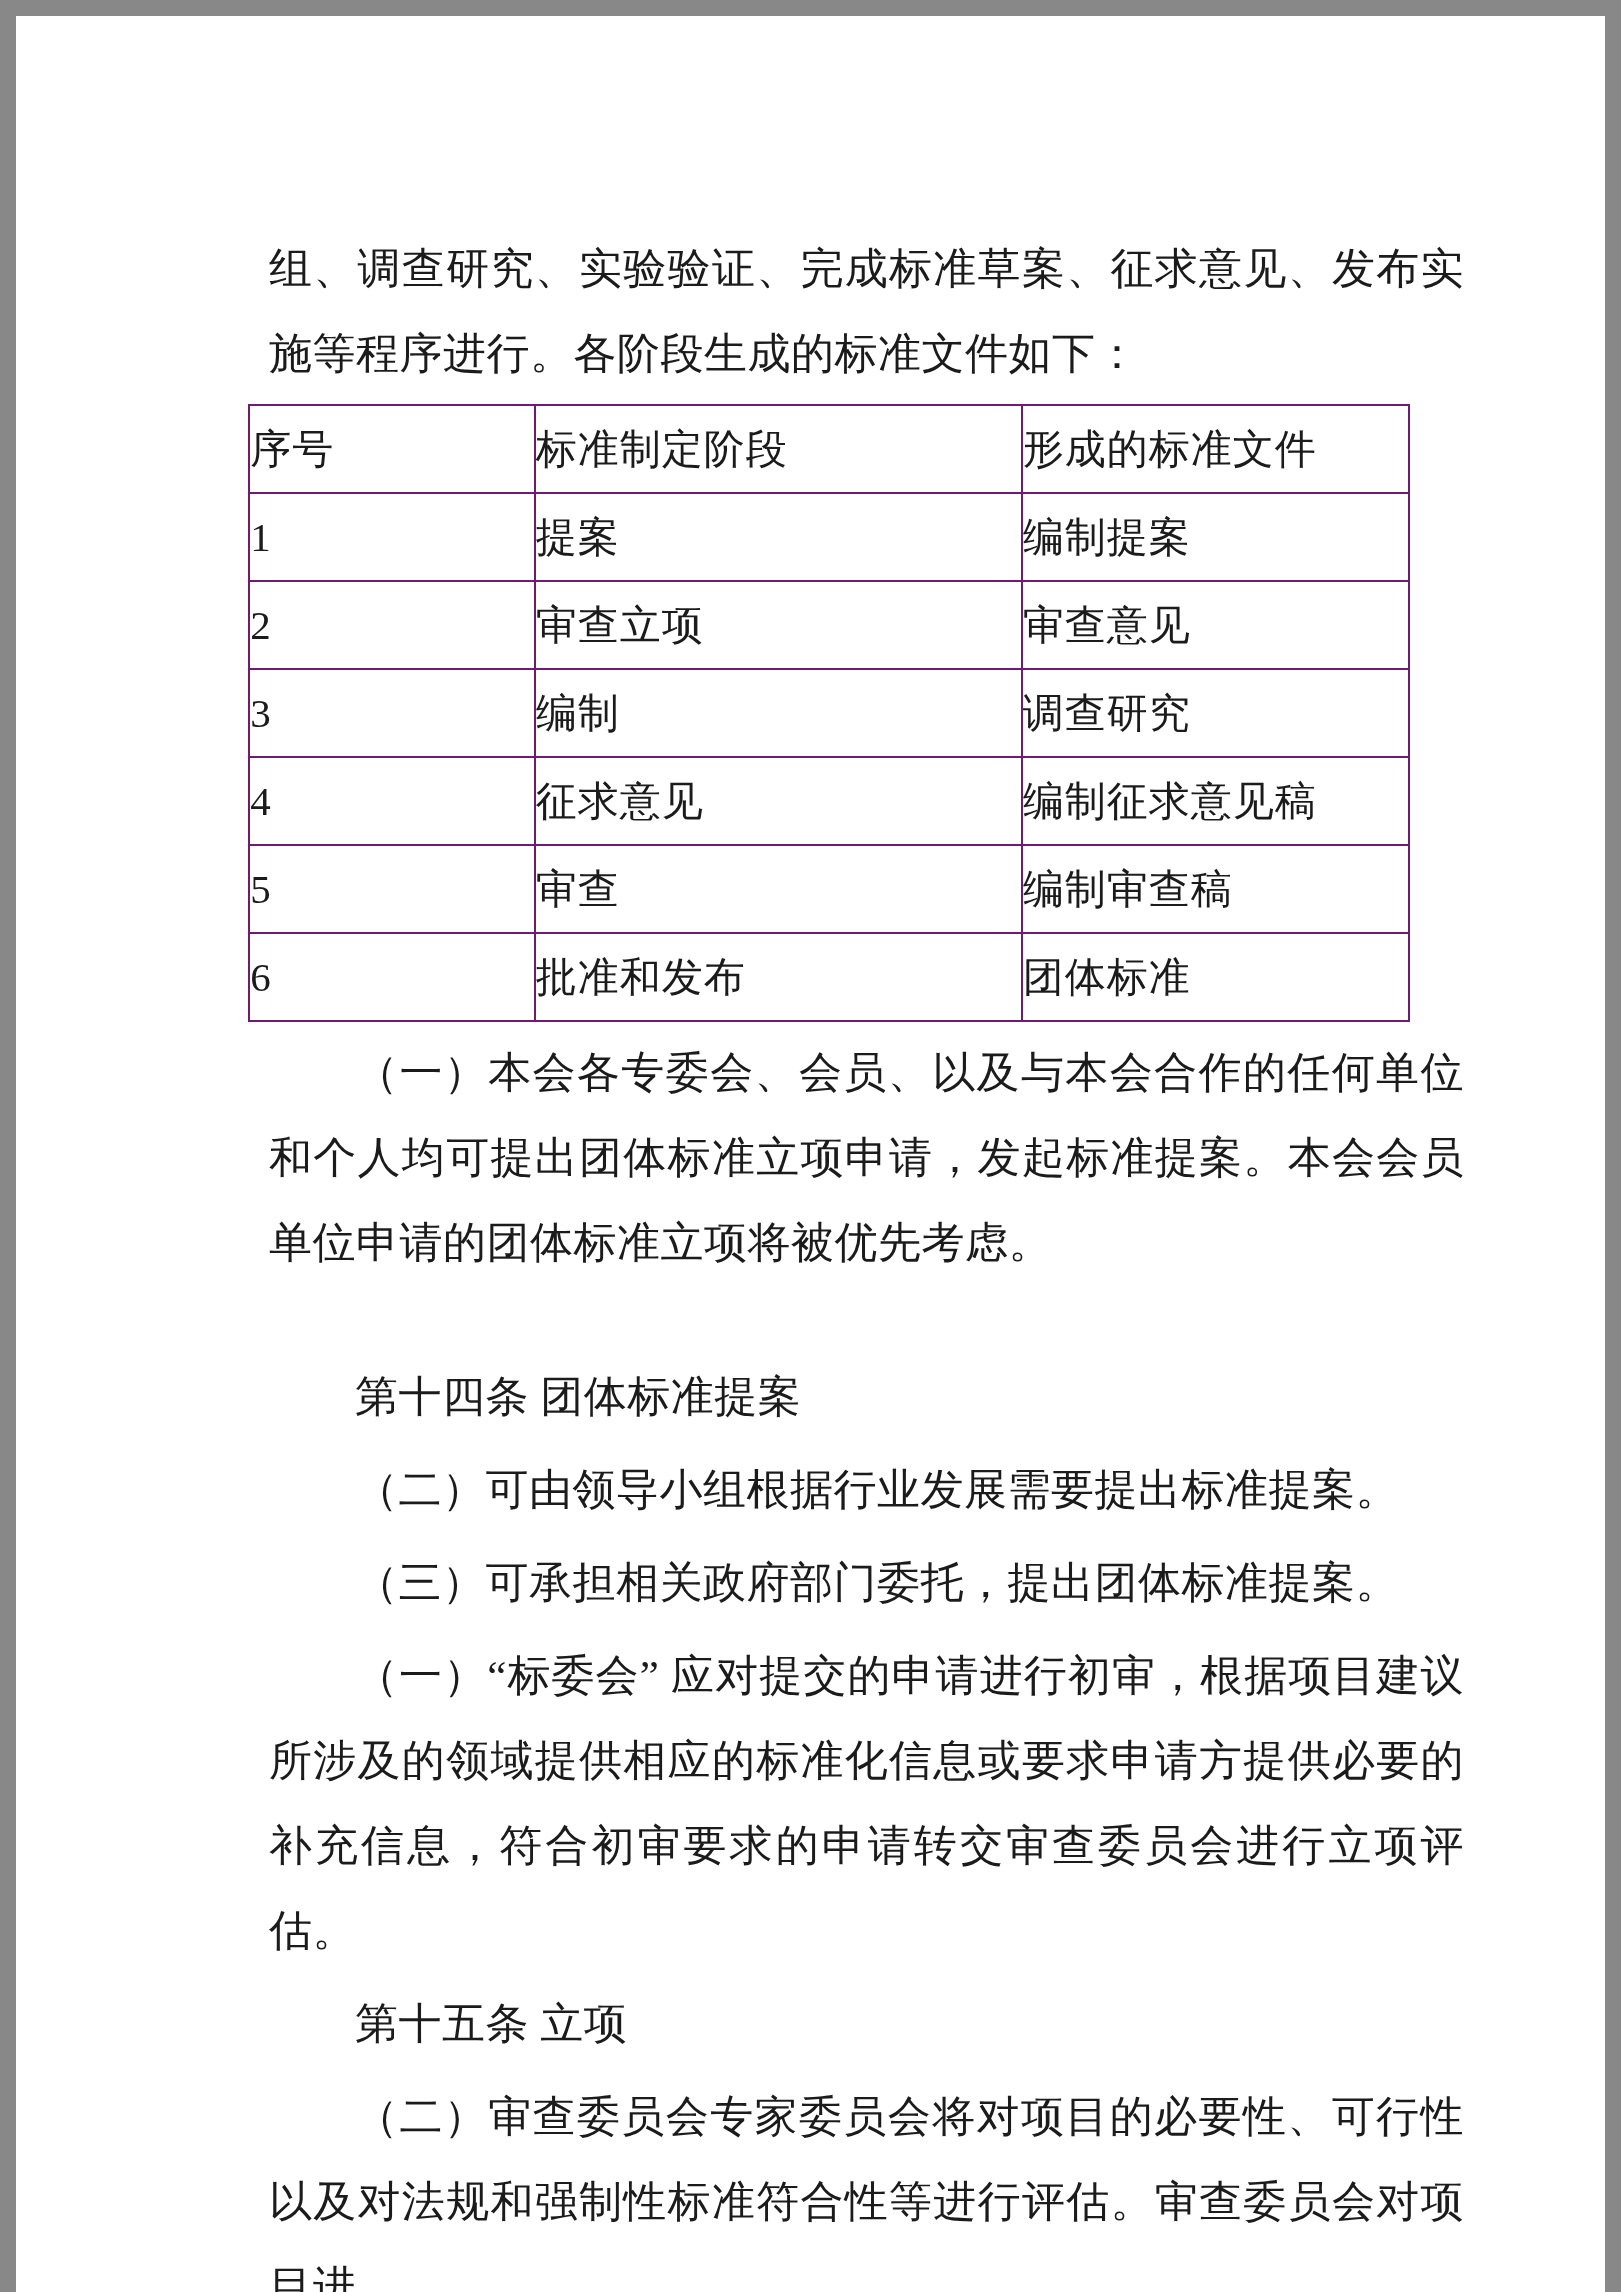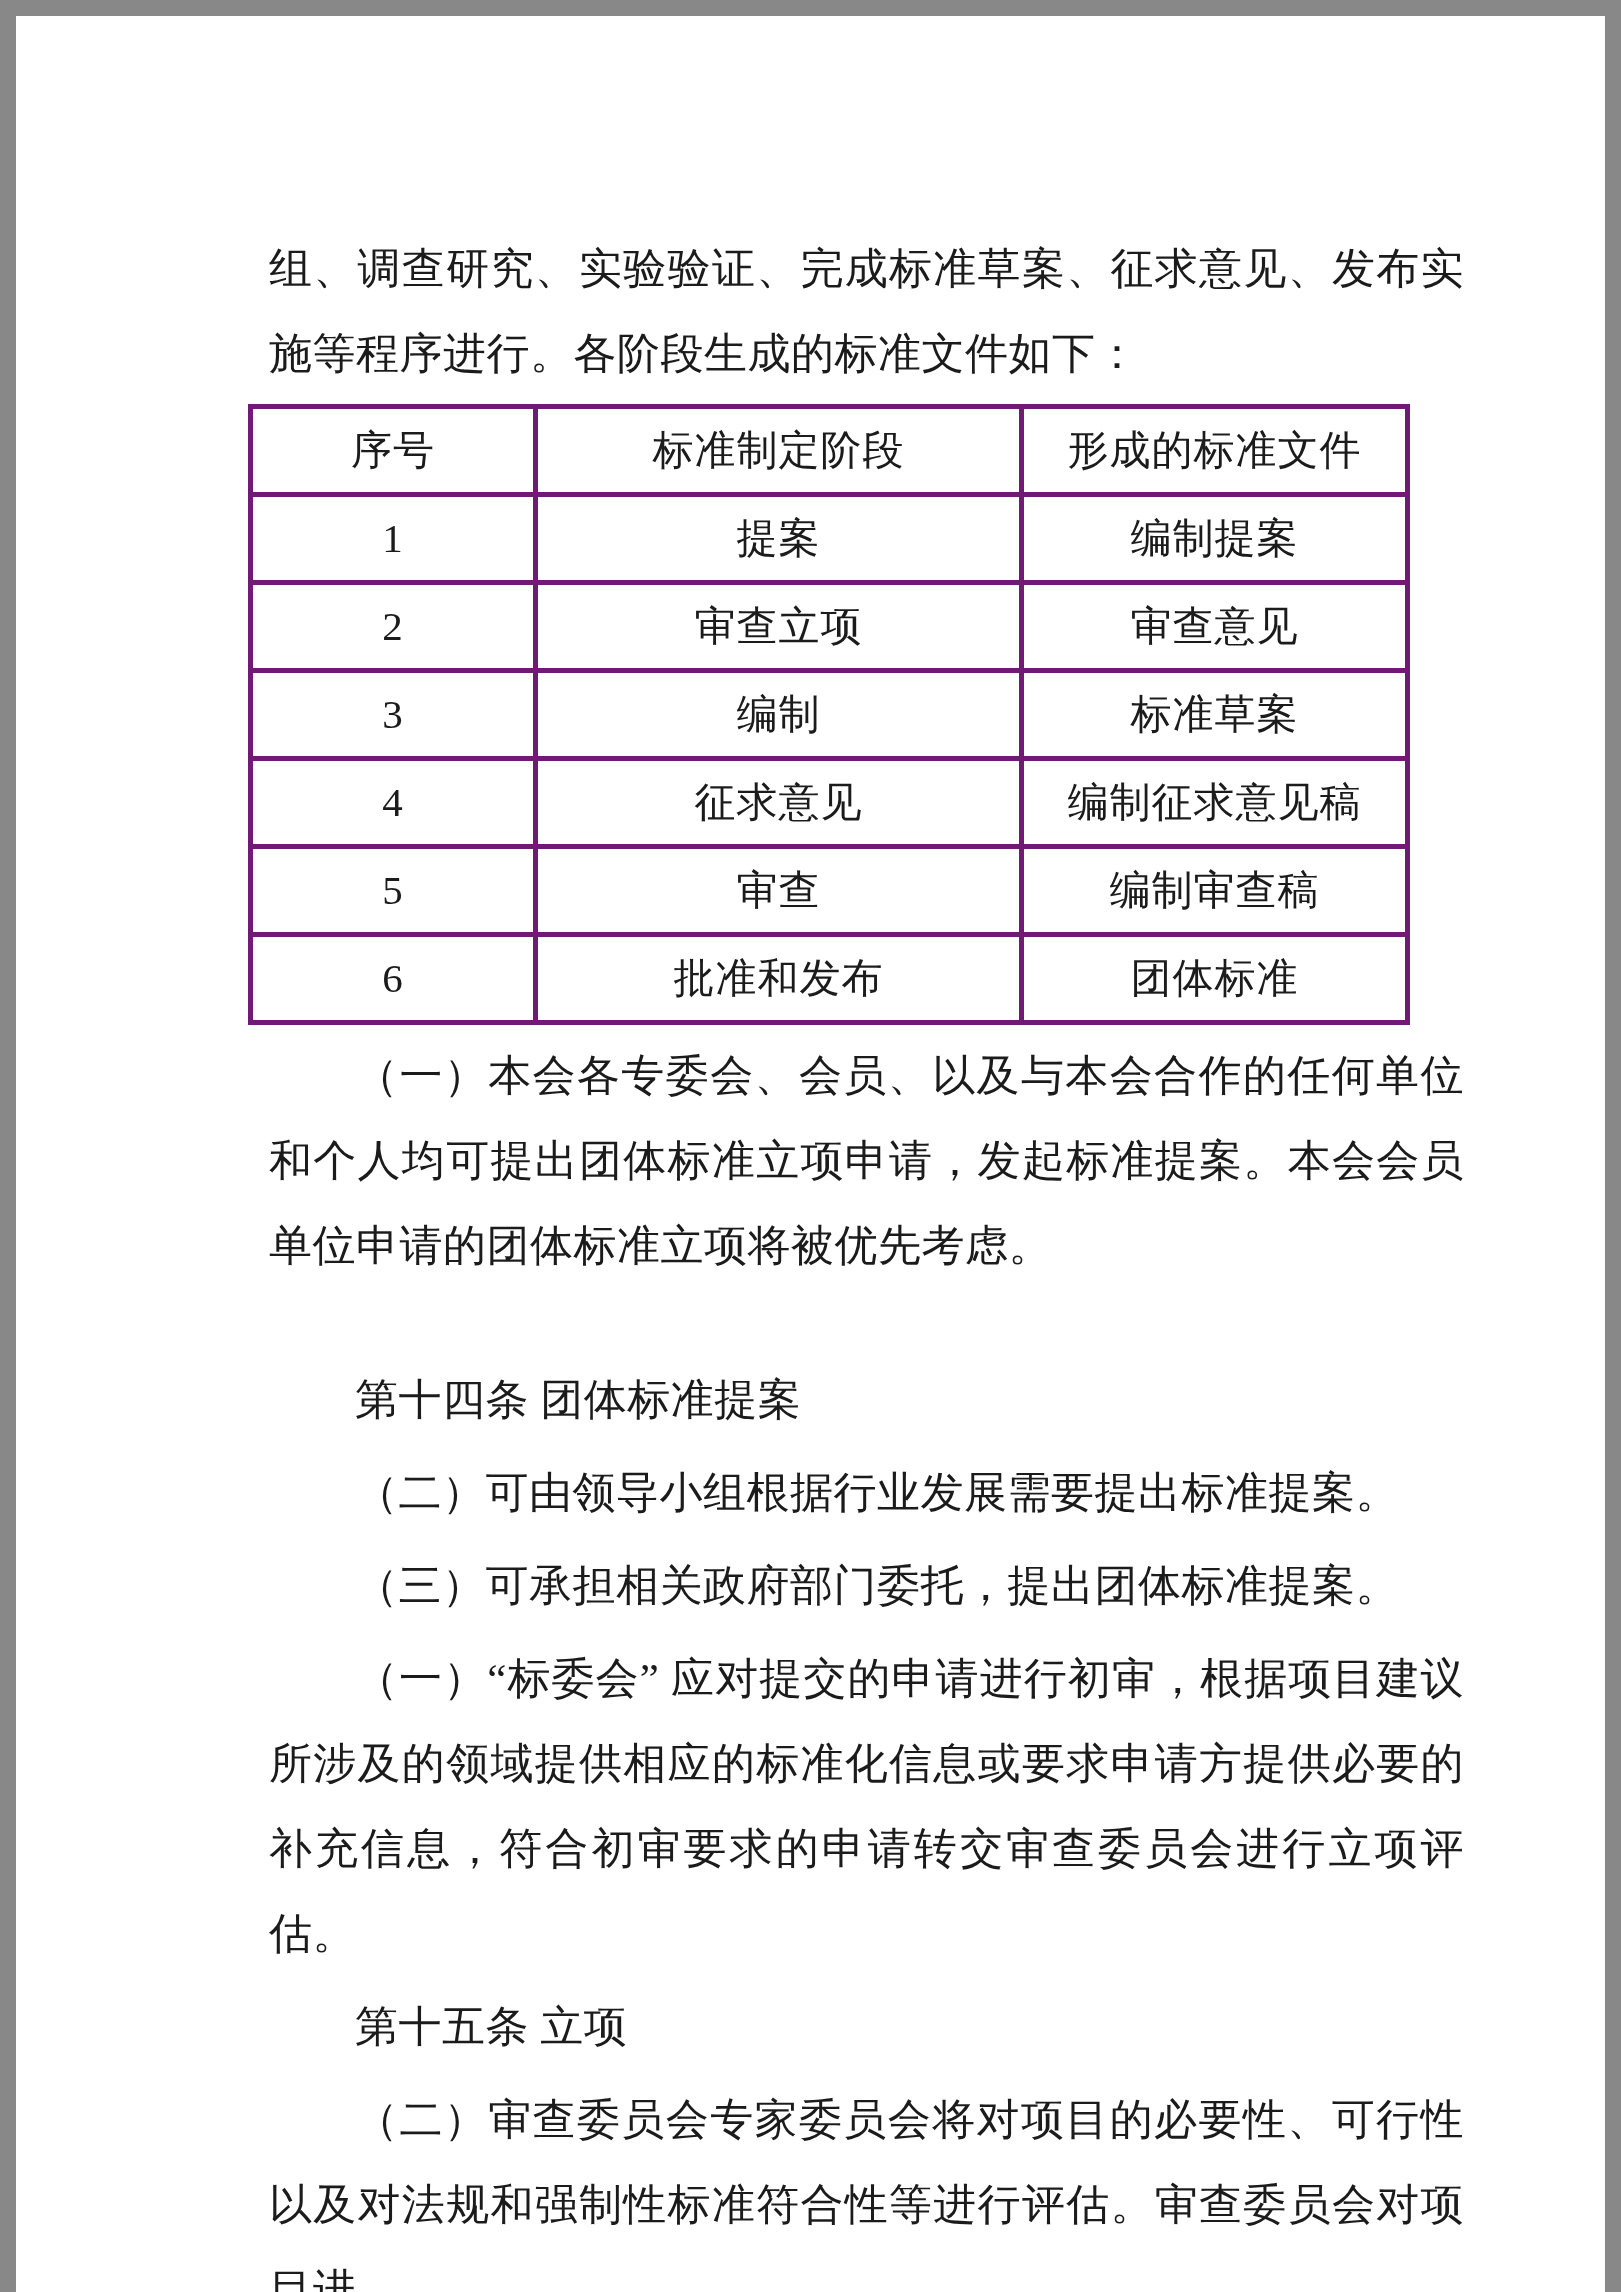--- a/index.html
+++ b/index.html
@@ -24,23 +24,23 @@
   p.indent { text-indent: 2em; }
   table.doc-table {
     width: 1162px;
     margin-left: -12.7px;
     margin-top: 2px;
     border-collapse: collapse;
     table-layout: fixed;
   }
   table.doc-table th,
   table.doc-table td {
-    border: 5px solid #701a75;
+    border: 2px solid #701a75;
     height: 88px;
-    text-align: center;
+    text-align: left;
     vertical-align: middle;
     font-weight: normal;
     font-size: 41px;
     line-height: 1;
     padding: 0;
     letter-spacing: 1px;
   }
   col.c1 { width: 24.6%; }
   col.c2 { width: 42.0%; }
   col.c3 { width: 33.4%; }
@@ -73,21 +73,21 @@
         <td>编制提案</td>
       </tr>
       <tr>
         <td>2</td>
         <td>审查立项</td>
         <td>审查意见</td>
       </tr>
       <tr>
         <td>3</td>
         <td>编制</td>
-        <td>标准草案</td>
+        <td>调查研究</td>
       </tr>
       <tr>
         <td>4</td>
         <td>征求意见</td>
         <td>编制征求意见稿</td>
       </tr>
       <tr>
         <td>5</td>
         <td>审查</td>
         <td>编制审查稿</td>

